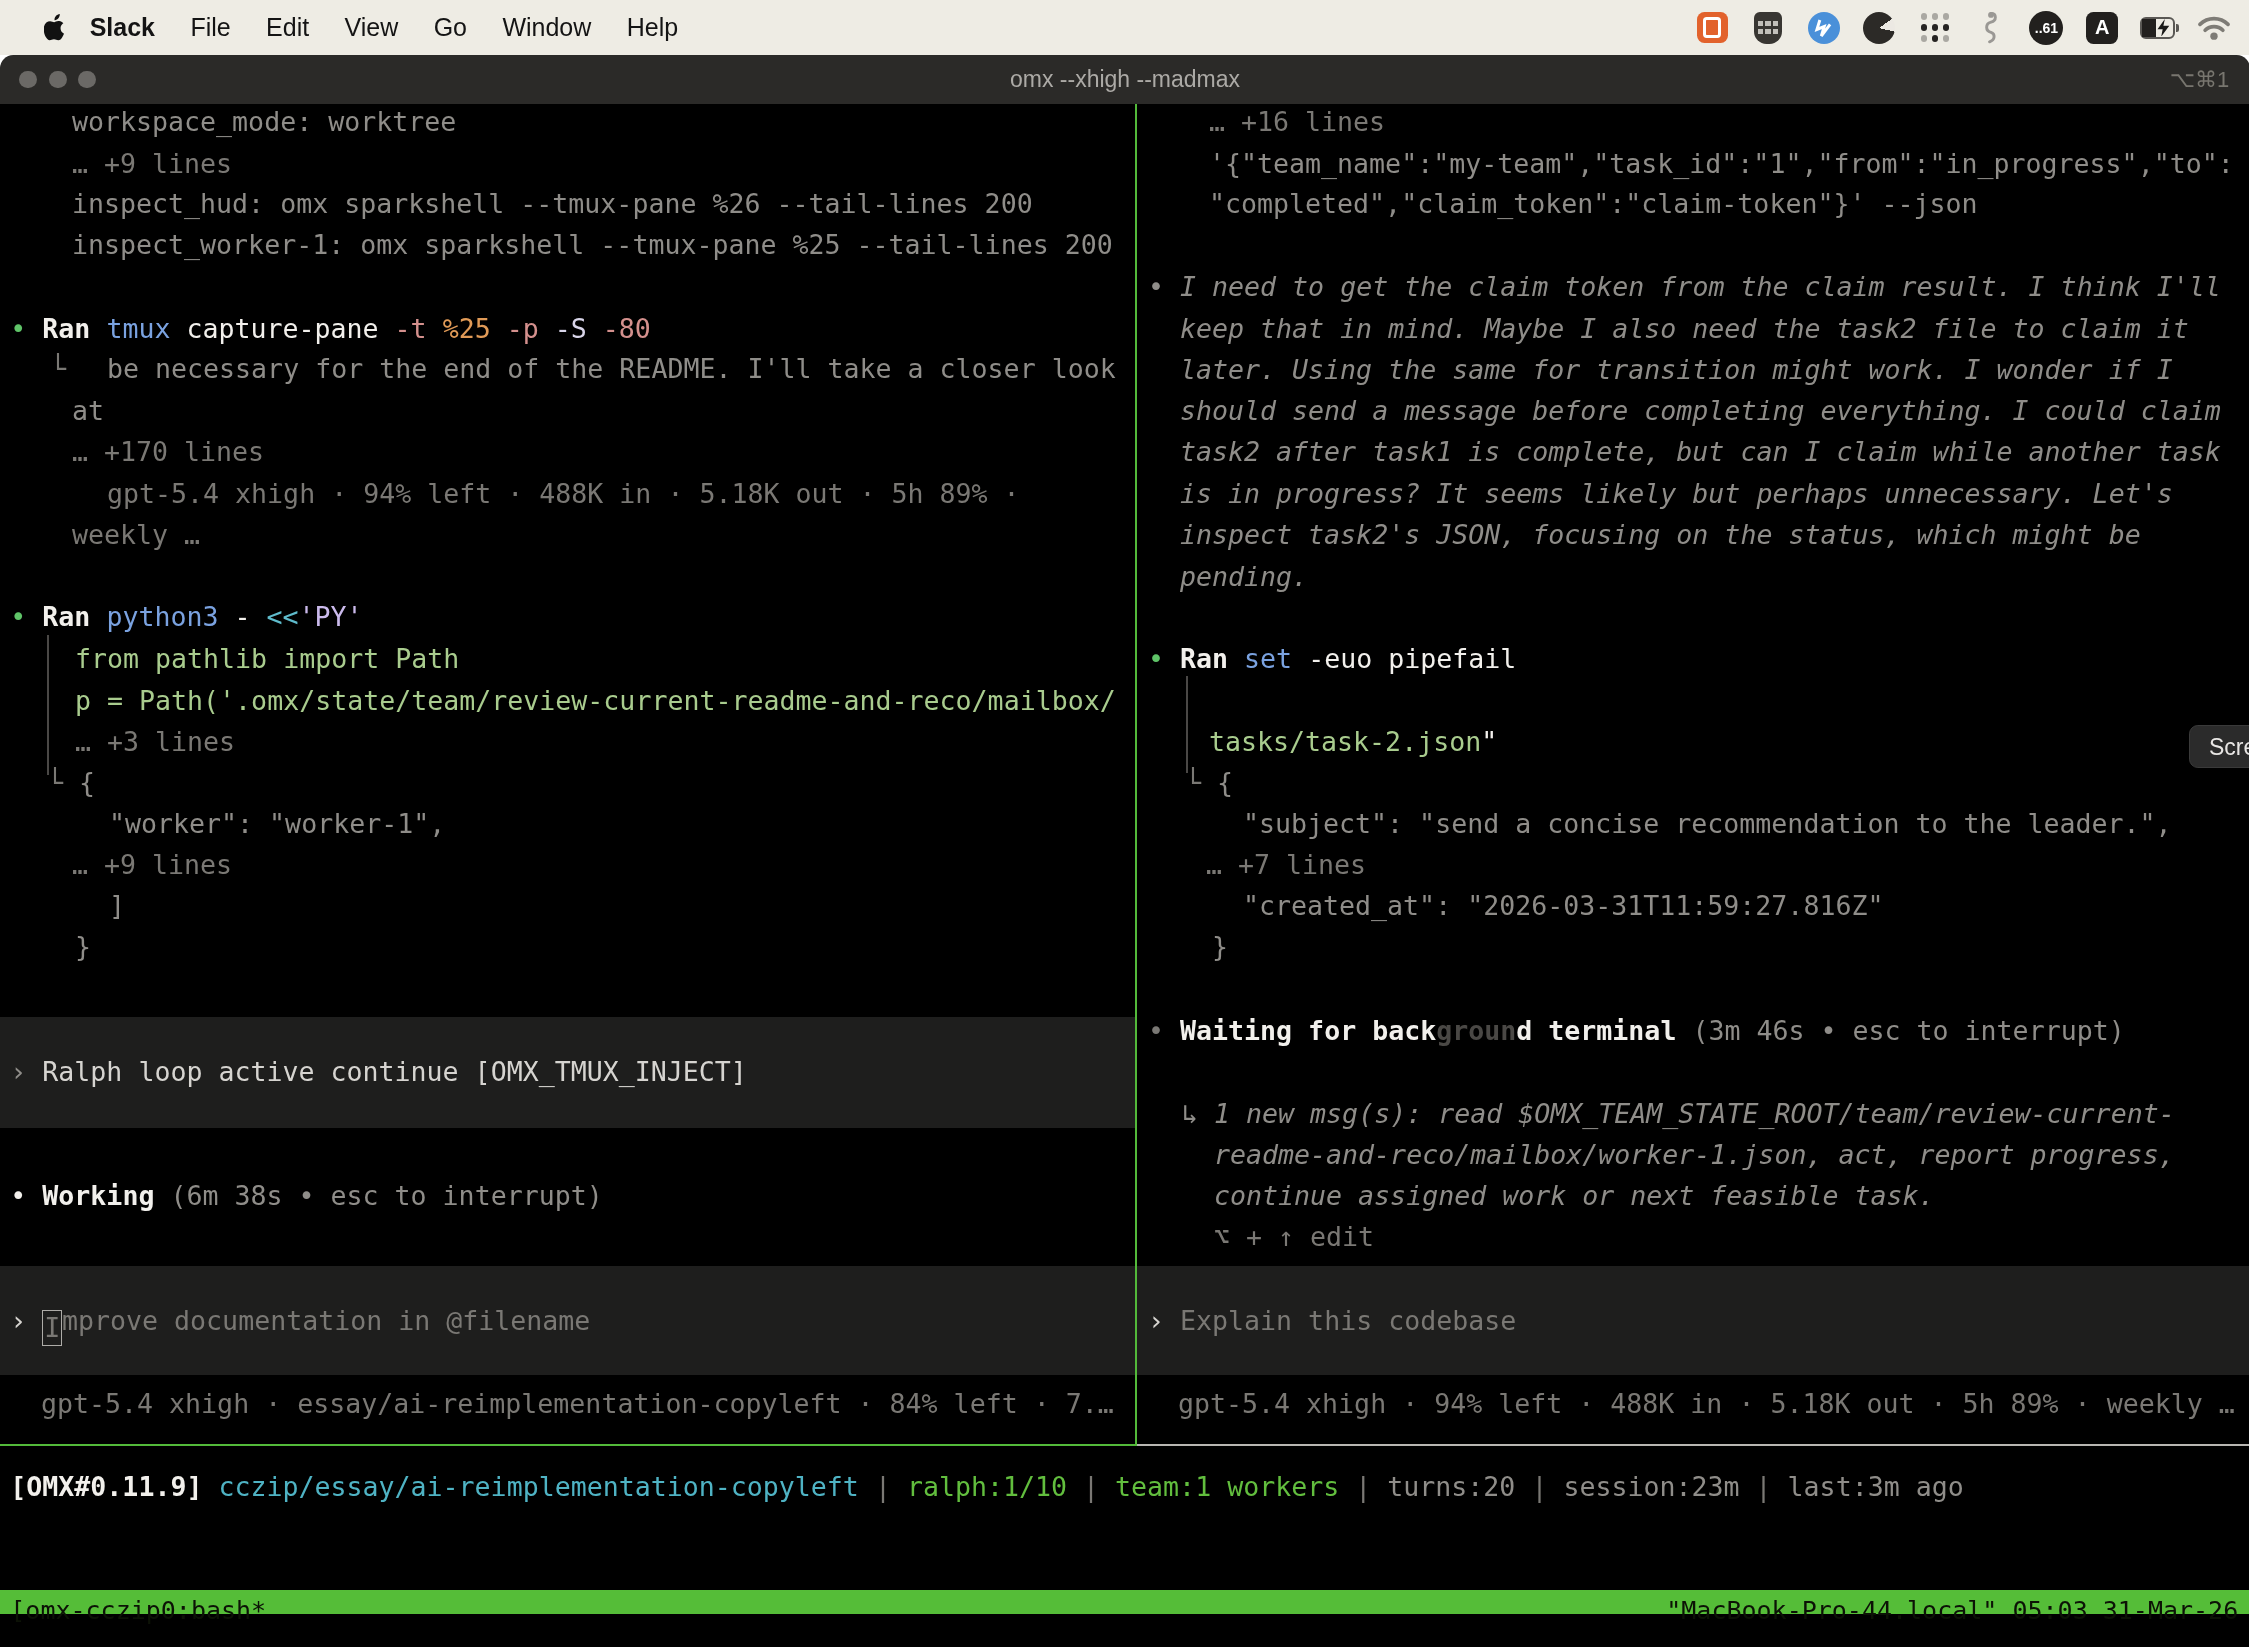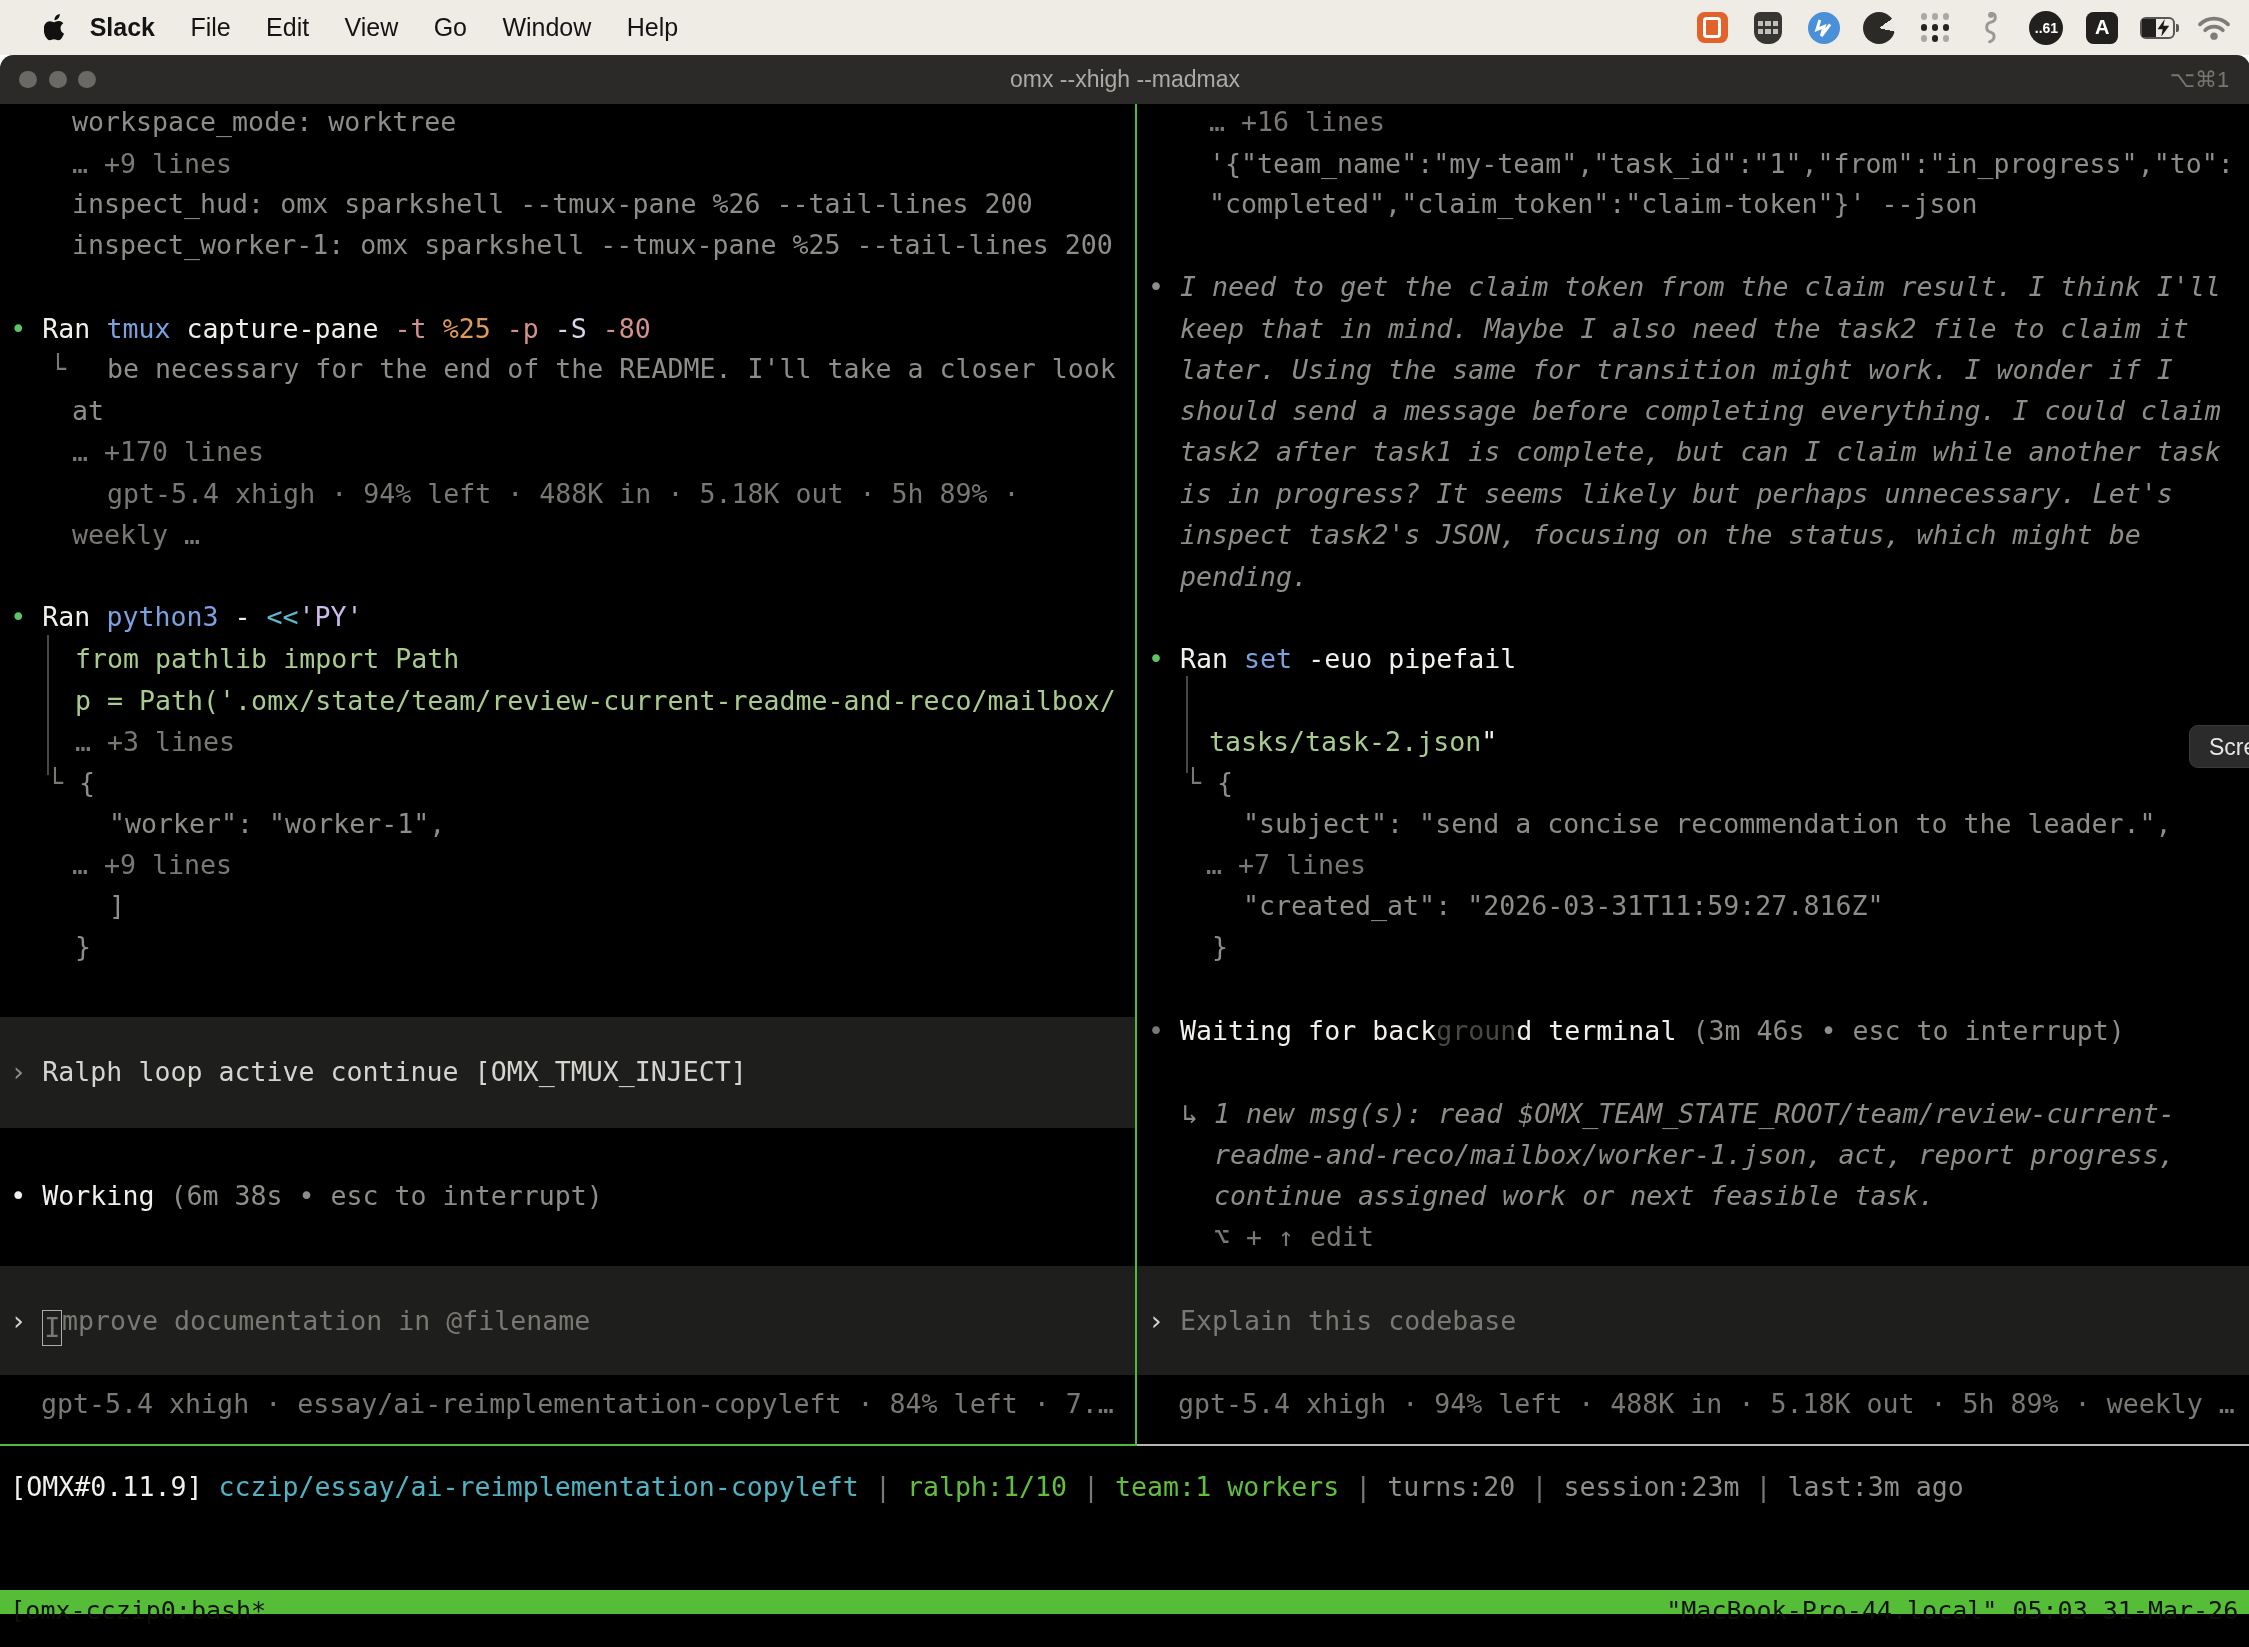--- a/index.html
+++ b/index.html
@@ -35,21 +35,21 @@
             border-radius:13.3px 13.3px 0 0;font-family:"Liberation Sans",sans-serif;}
   .tl{position:absolute;top:15.5px;width:17.7px;height:17.7px;border-radius:50%;background:#6b6966;}
   .wtitle{position:absolute;left:0;right:0;top:0;height:49px;line-height:49px;text-align:center;
           color:#ACAAA6;font-size:23px;font-weight:normal;}
   .wshort{position:absolute;right:20.7px;top:0;height:49px;line-height:49px;color:#78766f;font-size:22px;}
   
   .term{position:absolute;left:0;top:104px;width:2250px;height:1544px;background:#000;}
   .ln{position:absolute;height:41px;line-height:41px;font-size:26.6px;color:#8f8d89;white-space:pre;}
   .wh{color:#f2f0ec}.gy{color:#8f8d89}.dm{color:#7a7874}.bl{color:#7aa2e0}.grn{color:#a9cc8e}
   .tl2{color:#5fbccc}.lv{color:#cbbaec}.pk{color:#d4908d}.or{color:#e09a57}.rd{color:#e0566e}
-  .pq{color:#d9d6ea}.bg{color:#5fc468}.it{font-style:italic}.bd{font-weight:normal}
+  .pq{color:#d9d6ea}.bg{color:#5fc468}.it{font-style:italic}.bd{font-weight:bold}
   .bnd{color:#d6d4d0}.shim{color:#4a4845}.cy{color:#4fb3c4}.sg{color:#62be3e}
   .band{position:absolute;background:#1e1e1d;}
   .vline{position:absolute;width:2.2px;background:#4a4846;}
   .pane-div{position:absolute;left:1135px;top:0;width:2.2px;height:1342px;background:#53b93a;}
   .pbb-l{position:absolute;left:0;top:1340px;width:1137px;height:2.2px;background:#53b93a;}
   .pbb-r{position:absolute;left:1137px;top:1340px;width:1113px;height:2.2px;background:#b8b6b2;}
   .cursor{display:inline-block;width:17.7px;height:34px;line-height:34px;border:1.5px solid #aeaca8;
           vertical-align:-7.4px;text-align:center;}
   .tmuxbar{position:absolute;left:0;top:1486px;width:2250px;height:24px;background:#55bd38;
            color:#0c1206;font-size:25px;line-height:41px;}

